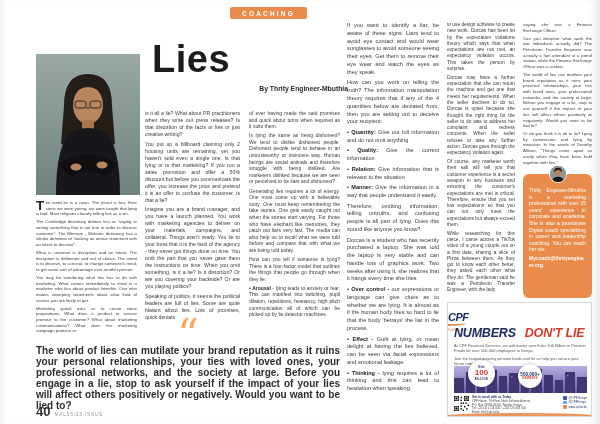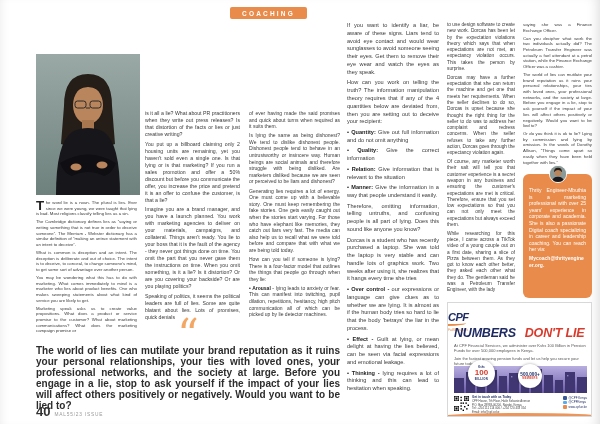--- a/index.html
+++ b/index.html
@@ -99,20 +99,24 @@
       <rect x="54" y="47" width="11" height="7" rx="2.5" fill="none" stroke="#2a2a2a" stroke-width="1"></rect>
       <path d="M50,54 l4,0" stroke="#2a2a2a" stroke-width="1"></path>
       <rect x="46" y="66" width="12" height="11" fill="#a87750"></rect>
       <path d="M20,141 q0,-52 16,-63 q8,-4 16,-4 q8,0 16,4 q16,11 16,63 z" fill="#17161a"></path>
       <path d="M24,109 q28,-17 56,0 q-4,11 -12,13 q-16,-8 -32,0 q-8,-2 -12,-13 z" fill="#0f0f13"></path>
       <ellipse cx="40" cy="113" rx="5.5" ry="3.5" fill="#b9855c"></ellipse>
       <ellipse cx="66" cy="111" rx="5.5" ry="3.5" fill="#b9855c"></ellipse>
     </svg>
   </div>
 
+  <div class="title-block">
+    <h1 class="title">Lies</h1>
+    <div class="byline">By Thrity Engineer-Mbuthia</div>
+  </div>
 
   <div class="col" style="left:36px;top:200px;width:101px;height:137px;font-size:4.3px;line-height:5.7px;">
     <p><span class="dropcap">T</span><span>he word lie is a noun. The plural is lies. Ever since we were young, we were taught that lying is bad. Most religions classify telling lies as a sin.</span></p>
     <p>The Cambridge dictionary defines lies as “saying or writing something that is not true in order to deceive someone”. The Merriam - Webster dictionary has a similar definition of “making an untrue statement with an intent to deceive”.</p>
     <p>What is common is deception and an intent. The deception is deliberate and out of choice. The intent is to deceive, to conceal, to change someone's mind, to get some sort of advantage over another person.</p>
     <p>You may be wondering what this has to do with marketing. What comes immediately to mind is a marketer who lies about product benefits. One who makes sweeping statements about what kind of service you are likely to get.</p>
     <p>Marketing speak asks us to create value propositions. What does a product or service promise to the customer? What about marketing communications? What does the marketing campaign promise or</p>
   </div>
 
   <div class="col" style="left:145px;top:110px;width:95px;height:218px;font-size:5.2px;line-height:7px;">

